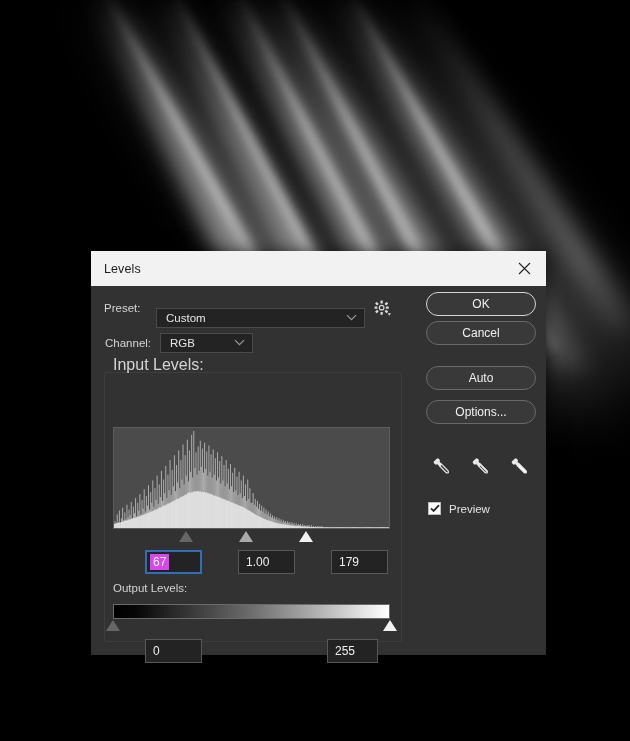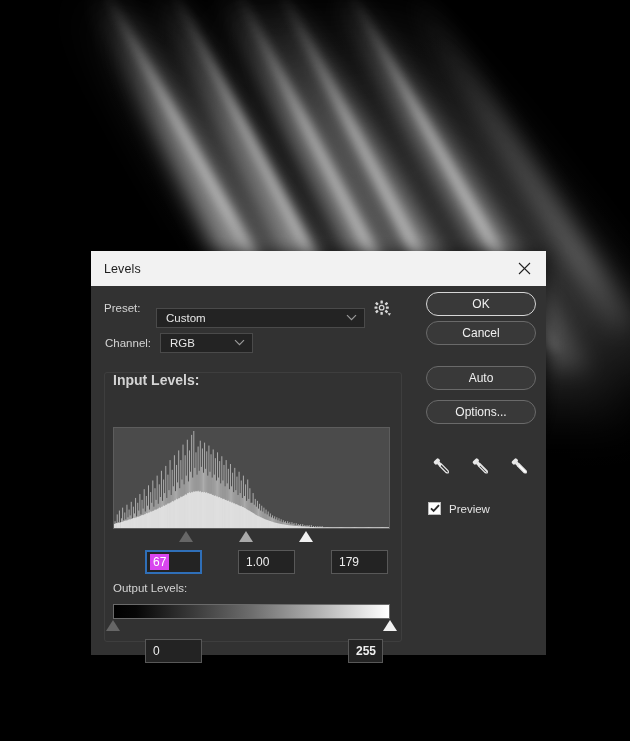--- a/index.html
+++ b/index.html
@@ -132,24 +132,23 @@
   #channel-label {
     font-size: 11.5px;
     color: #d4d4d4;
     margin-right: 9px;
   }
   #channel-combo { width: 93px; }
 
   #input-levels-label {
     position: absolute;
     left: 22px;
-    top: 86px;
-    font-size: 14px;
+    top: 70px;
+    font-size: 16px;
     color: #d4d4d4;
-    font-weight: bold;
   }
 
   
   #histogram-box {
     position: absolute;
     left: 22px;
     top: 141px;
     width: 277px;
     height: 102px;
     background: #4b4b4b;
@@ -238,21 +237,21 @@
     height: 13px;
   }
   #output-fields {
     position: absolute;
     left: 22px;
     top: 353px;
     width: 277px;
     height: 24px;
   }
   #output-black-box { left: 32px; width: 57px; }
-  #output-white-box { left: 235px; width: 35px; font-weight: bold; }
+  #output-white-box { left: 214px; width: 51px; }
 
   
   #button-column {
     position: absolute;
     left: 335px;
     top: 6px;
     width: 110px;
   }
   .pill-btn {
     width: 110px;

